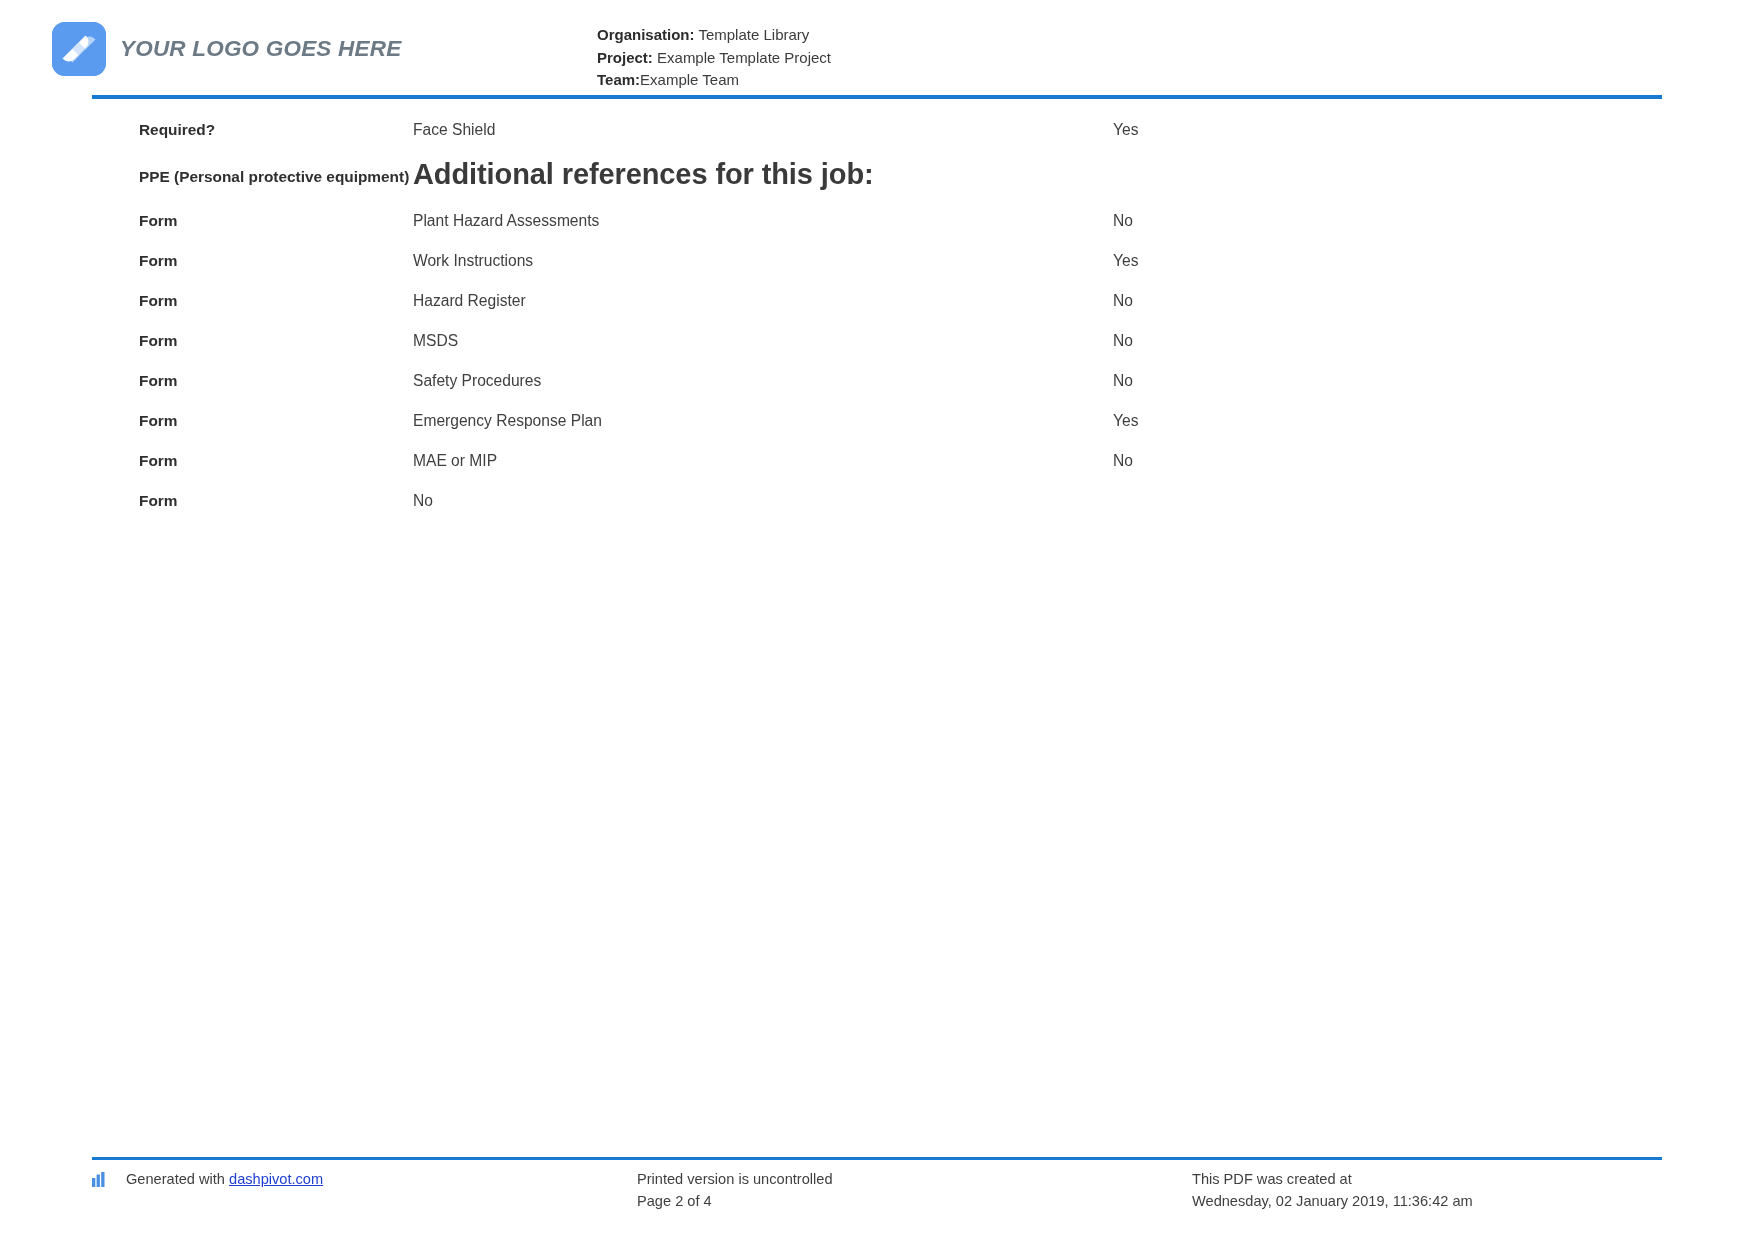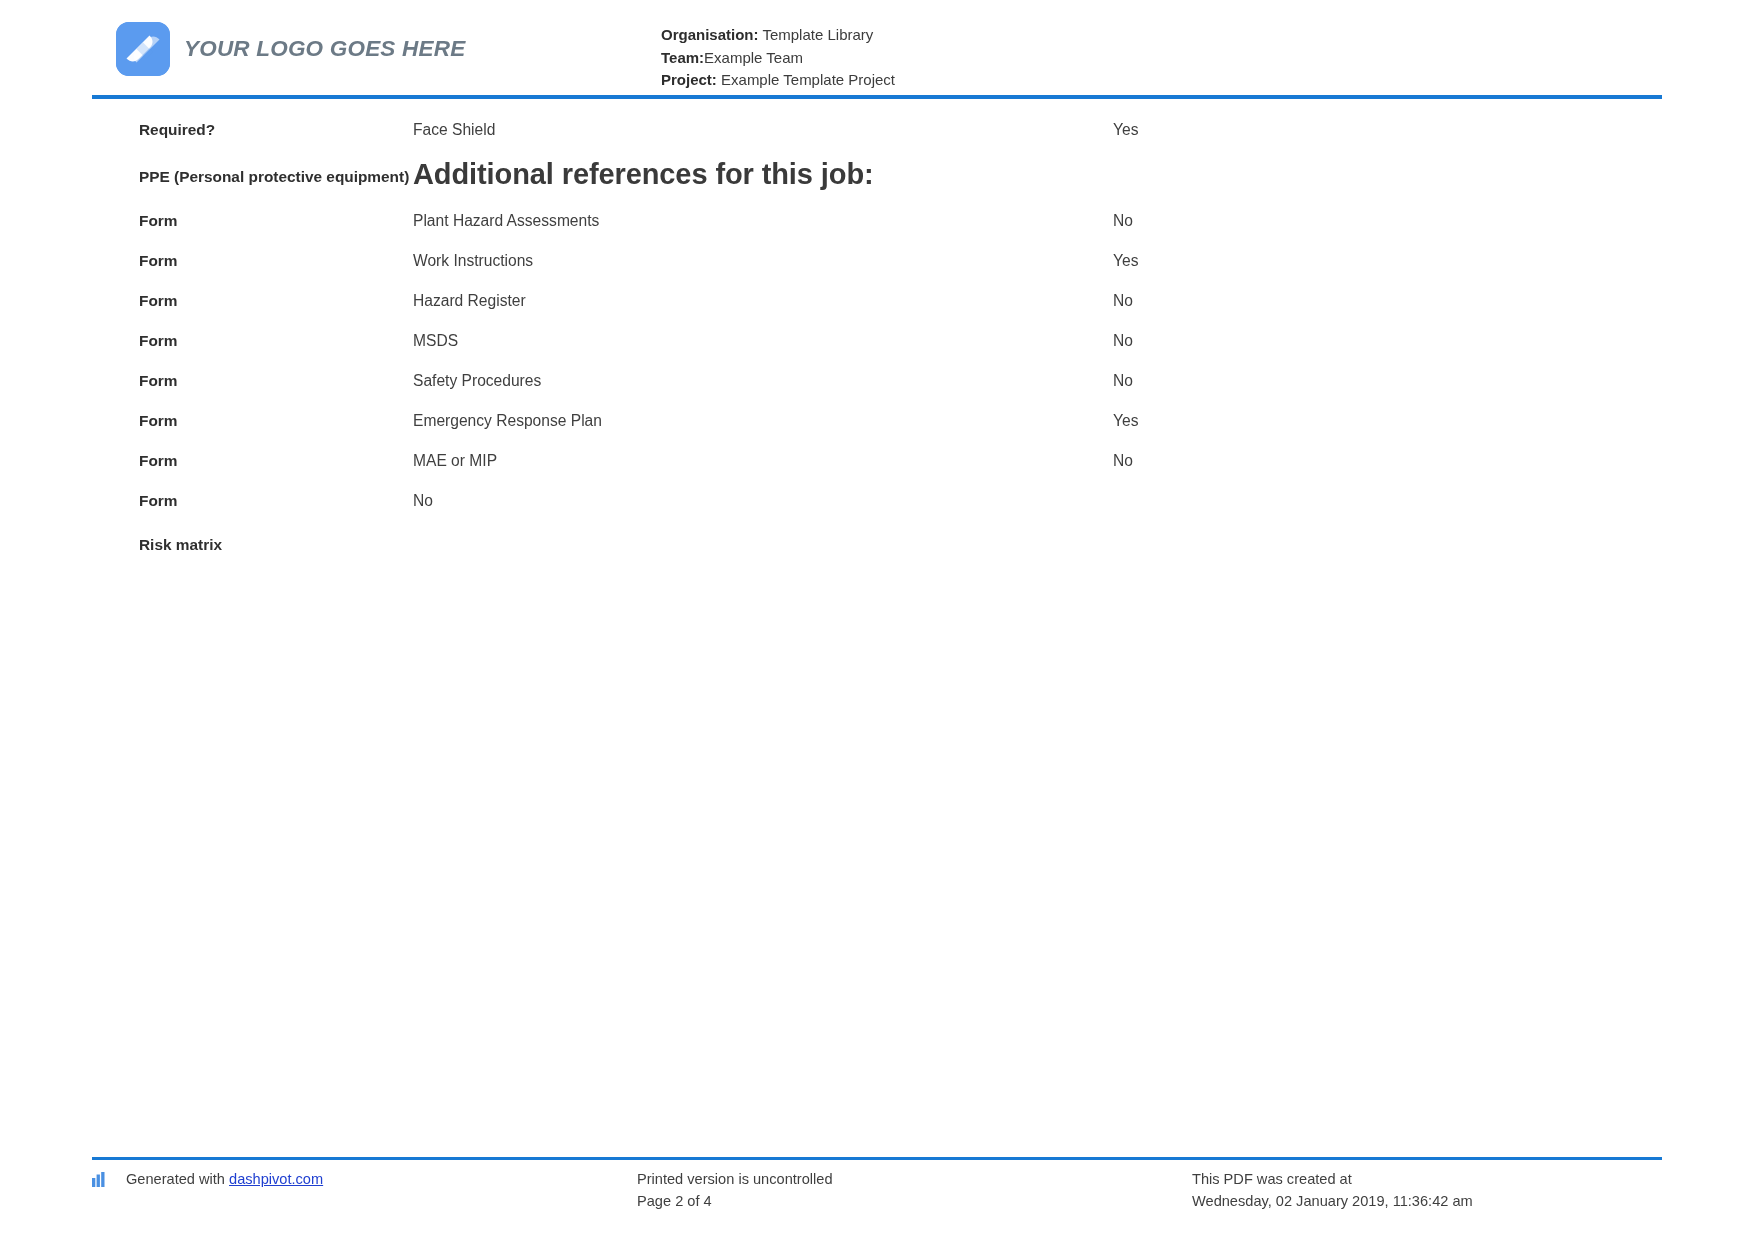--- a/index.html
+++ b/index.html
@@ -15,21 +15,21 @@
     color: #3c3c3c;
     overflow: hidden;
   }
 
   .page {
     position: absolute;
     left: 0; top: 0;
     width: 1754px;
     height: 1240px;
     box-sizing: border-box;
-    padding: 0 116px;
+    padding: 0 52px;
   }
 
   
   .header {
     position: relative;
     height: 98px;
     display: flex;
     align-items: flex-start;
   }
   .logo-block {
@@ -191,25 +191,25 @@
       </div>
       <div class="logo-text">YOUR LOGO GOES HERE</div>
     </div>
 
     <div class="meta-mid">
       <div class="meta-line">
         <b>Organisation:</b>
         <span>Template Library</span>
       </div>
       <div class="meta-line">
-        <b>Team:</b><span>Example Team</span>
-      </div>
-      <div class="meta-line">
         <b>Project:</b>
         <span>Example Template Project</span>
+      </div>
+      <div class="meta-line">
+        <b>Team:</b><span>Example Team</span>
       </div>
     </div>
 
   </div>
 
   <div class="rule-top"></div>
 
   <div class="content">
 
     <div class="row row-required">
@@ -259,25 +259,20 @@
     <div class="row row-form">
       <div class="col-label">Form</div>
       <div class="col-value">MAE or MIP</div>
       <div class="col-answer">No</div>
     </div>
     <div class="row row-form">
       <div class="col-label">Form</div>
       <div class="col-answer">No</div>
     </div>
 
-    <div class="row row-risk">
-      <div class="col-label">Risk matrix</div>
-      <div class="col-value"></div>
-      <div class="col-answer"></div>
-    </div>
   </div>
 
   <div class="rule-bottom"></div>
 
   <div class="footer">
     <div class="foot-left">
       <span>
         <svg class="bars" width="17" height="15" viewBox="0 0 17 15" aria-hidden="true">
           <rect x="0" y="6" width="3.3" height="9" fill="#4a90e2"></rect>
           <rect x="4.6" y="2.5" width="3.3" height="12.5" fill="#4a90e2"></rect>

